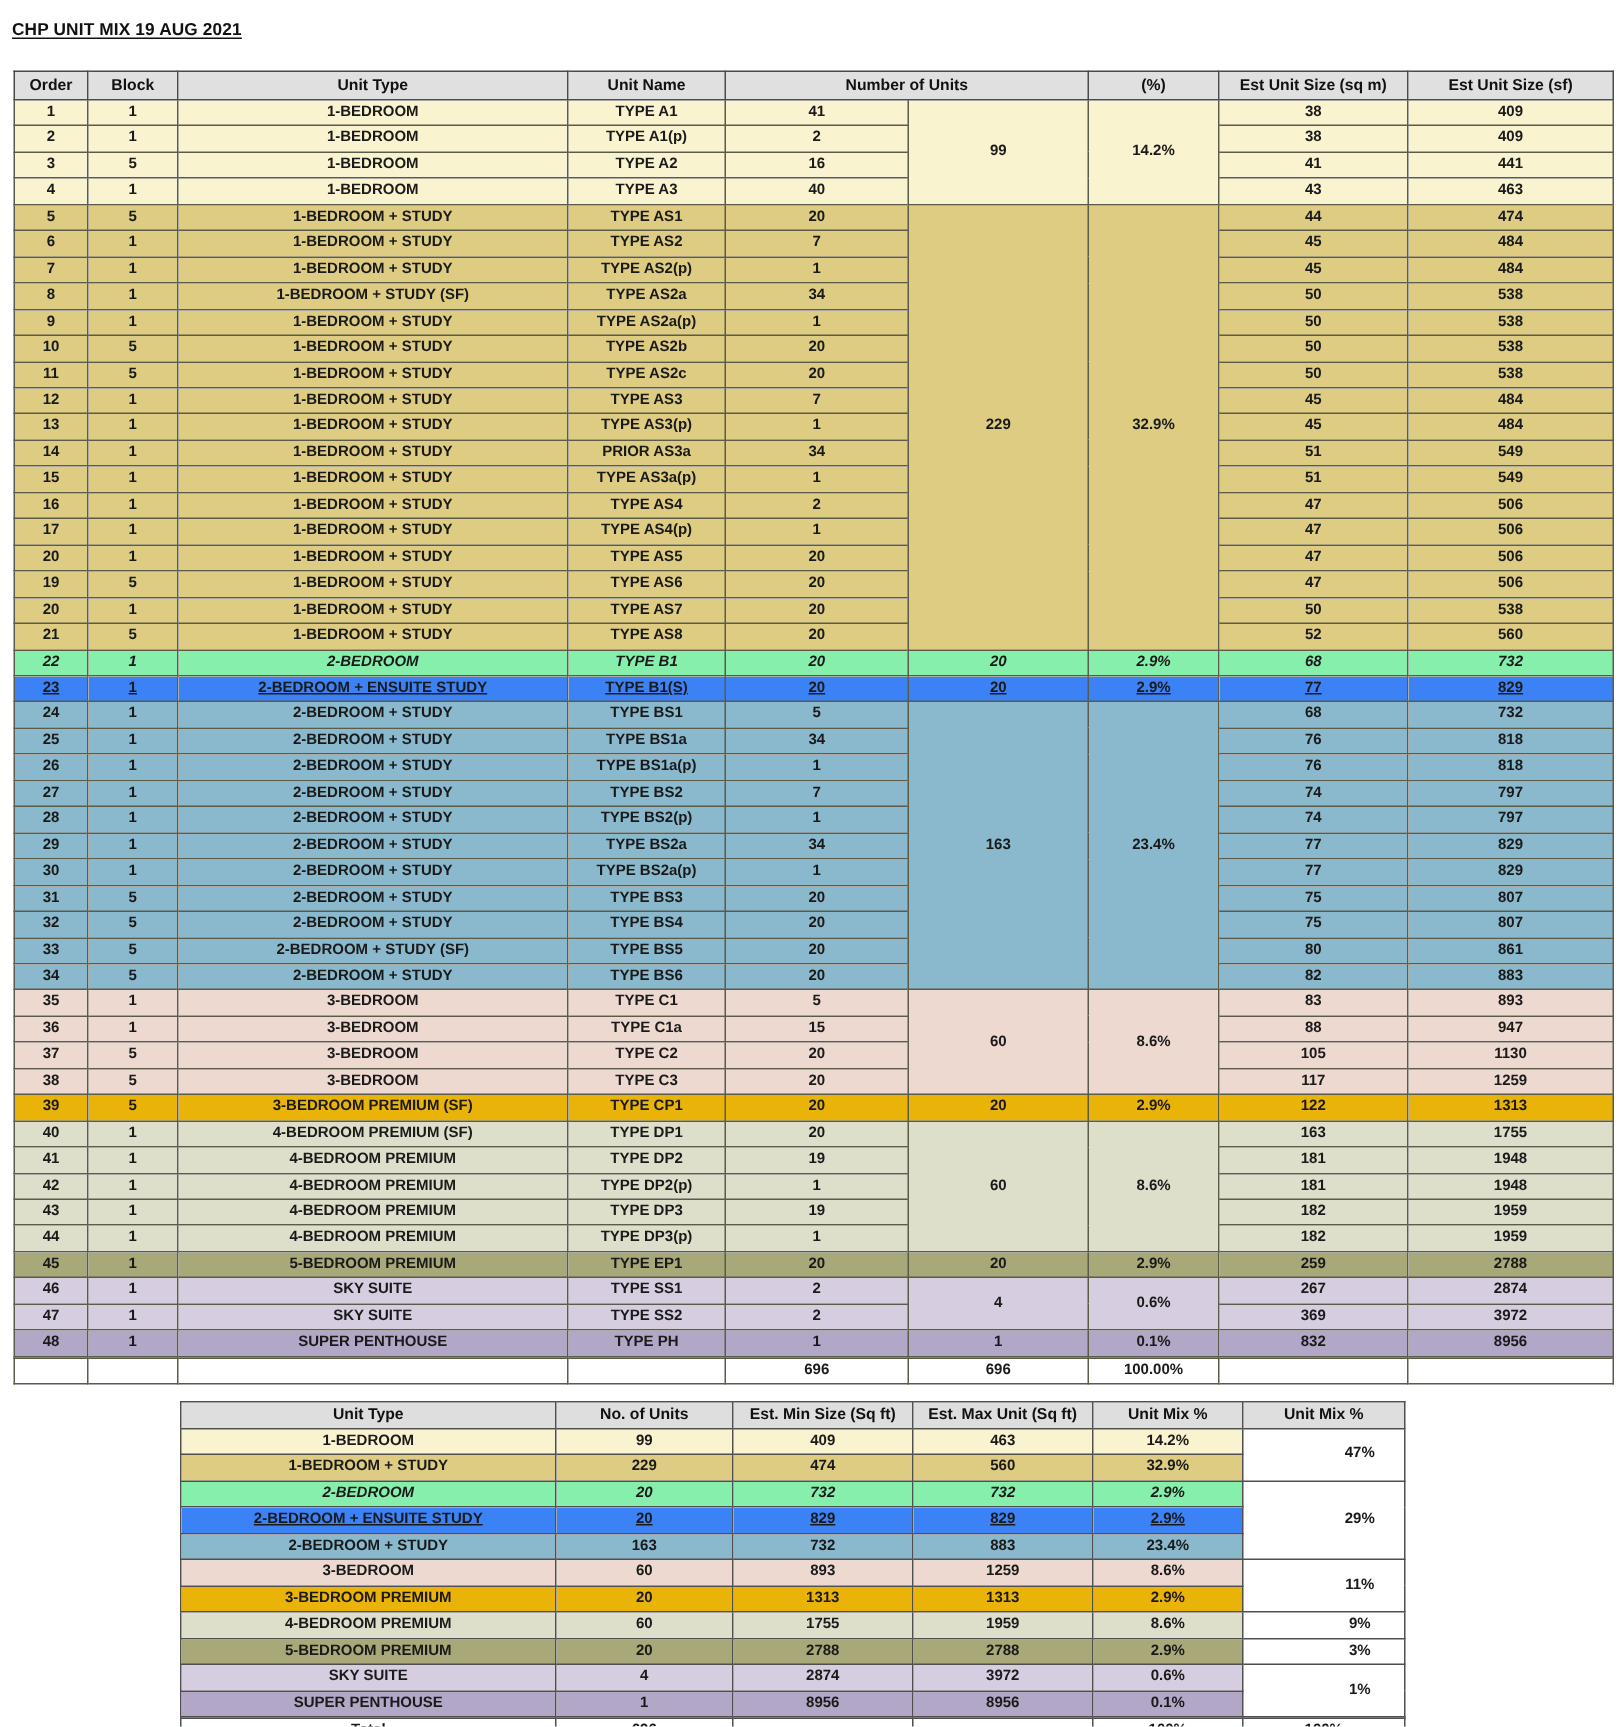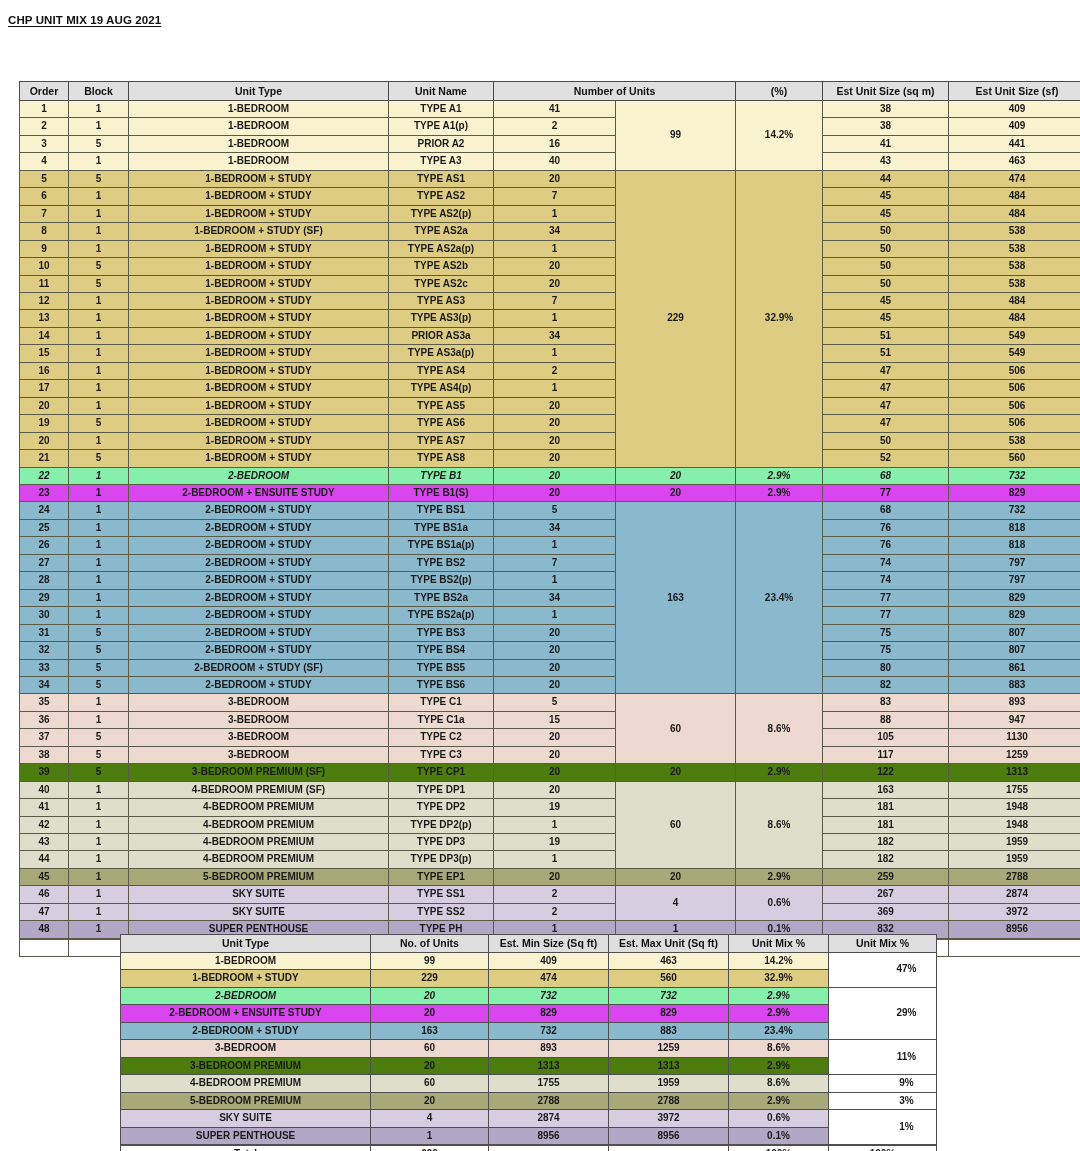--- a/index.html
+++ b/index.html
@@ -13,21 +13,21 @@
 
   
   .doc-title{
     position:absolute;left:8px;top:14px;
     font-size:11.5px;font-weight:bold;letter-spacing:.1px;
     text-decoration:underline;text-underline-offset:2px;
     color:#111;
   }
 
   
-  .main-wrap{position:absolute;left:19px;top:47px;width:904px;margin-top:34px;}
+  .main-wrap{position:absolute;left:9px;top:47px;width:904px;}
   table.grid{border-collapse:collapse;table-layout:fixed;width:1066px;}
   table.grid td,table.grid th{
     border:1px solid #5b5b4a;
     font-size:10px;
     font-weight:bold;
     text-align:center;
     vertical-align:middle;
     padding:0;
     height:16.45px;
     line-height:16.45px;
@@ -41,24 +41,24 @@
     height:18px;line-height:18px;
     color:#111;
   }
   td.num{font-weight:normal;}
   td.ord,td.blk{font-weight:normal;}
 
   
   .c-cream   {background:#faf3d0;}
   .c-gold    {background:#ddcc82;}
   .c-graytl  {background:#86efac;font-style:italic;}
-  .c-ice     {background:#d946ef;}
+  .c-ice     {background:#3b82f6;text-decoration:underline;}
   .c-blue    {background:#8ab8cc;}
   .c-pink    {background:#eed9d1;}
-  .c-salmon  {background:#4d7c0f;}
+  .c-salmon  {background:#eab308;}
   .c-sage    {background:#dedfca;}
   .c-olive   {background:#a8a878;}
   .c-lav     {background:#d6cde0;}
   .c-purple  {background:#b2a7c6;}
 
   
   .totals-row td{
     border:none;background:#fff;font-weight:bold;font-size:11px;
     height:18px;line-height:18px;text-align:center;
   }
@@ -141,21 +141,21 @@
             <td class="c-cream">1-BEDROOM</td>
             <td class="c-cream">TYPE A1(p)</td>
             <td class="c-cream num">2</td>
             <td class="c-cream num">38</td>
             <td class="c-cream num">409</td>
           </tr>
           <tr>
             <td class="c-cream ord">3</td>
             <td class="c-cream blk">5</td>
             <td class="c-cream">1-BEDROOM</td>
-            <td class="c-cream">PRIOR A2</td>
+            <td class="c-cream">TYPE A2</td>
             <td class="c-cream num">16</td>
             <td class="c-cream num">41</td>
             <td class="c-cream num">441</td>
           </tr>
           <tr>
             <td class="c-cream ord">4</td>
             <td class="c-cream blk">1</td>
             <td class="c-cream">1-BEDROOM</td>
             <td class="c-cream">TYPE A3</td>
             <td class="c-cream num">40</td>

